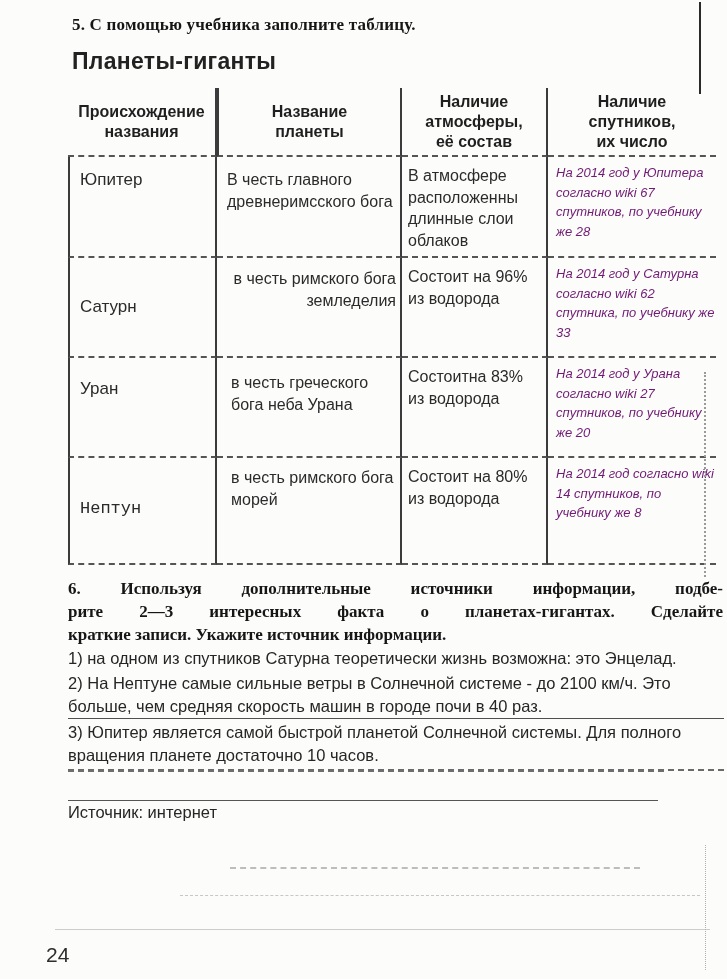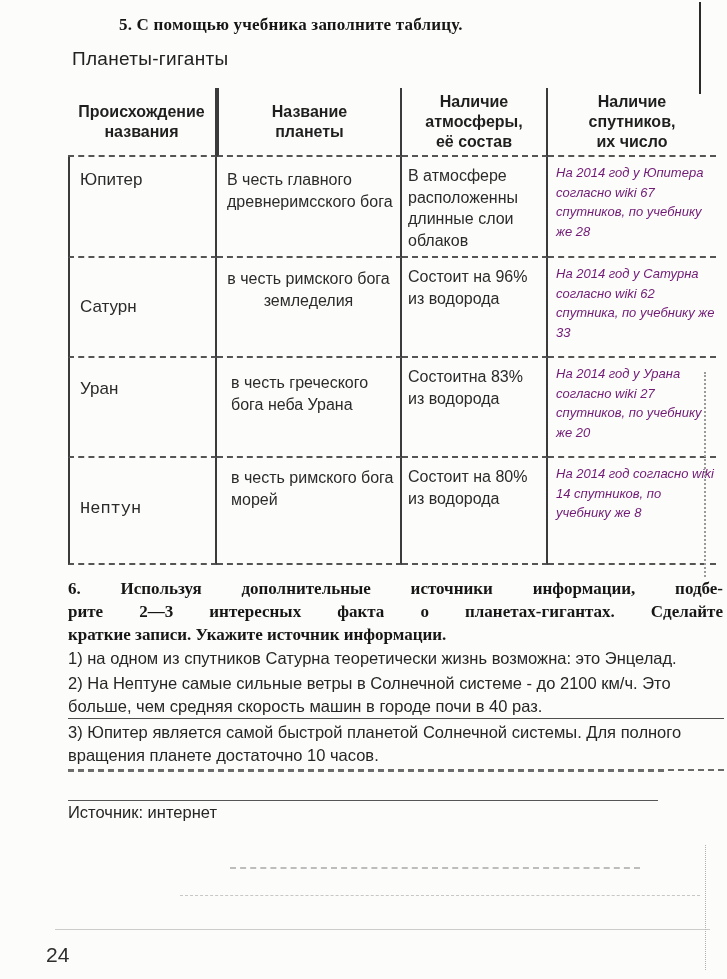--- a/index.html
+++ b/index.html
@@ -5,25 +5,25 @@
   html,body{margin:0;padding:0;background:#e8e8e6;}
   .page{
     position:relative; width:727px; height:979px; margin:0 auto;
     background:#fcfcfa; overflow:hidden; color:#1d1d1d;
     font-family:"Liberation Sans",sans-serif;
   }
   
   .task-text{
     position:absolute; left:72px; top:14px; width:600px;
     font-family:"Liberation Serif",serif; font-weight:bold;
-    font-size:17px; line-height:1.3; color:#161616; letter-spacing:.2px;margin-left:47px;
+    font-size:17px; line-height:1.3; color:#161616; letter-spacing:.2px;
   }
   .section-title{
     position:absolute; left:72px; top:48px;
-    font-size:19px; font-weight:normal; color:#222; letter-spacing:.3px;
+    font-size:23px; font-weight:bold; color:#222; letter-spacing:.3px;
   }
   .task6{
     position:absolute; left:68px; top:577px; width:655px;
     font-family:"Liberation Serif",serif; font-weight:bold;
     font-size:17px; line-height:1.36; color:#161616;
   }
   .task6 .jline{ text-align:justify; text-align-last:justify; }
   
   .ptable{
     position:absolute; left:68px; top:88px; width:648px;
@@ -47,21 +47,21 @@
     text-align:center; white-space:pre-line; font-weight:bold;
     font-size:16px; line-height:1.25; color:#1f1f1f; padding:4px 2px;
     font-style:normal;
   }
   .pname{ font-size:17px; }
   .r1.pname{ padding-top:12px; }
   .r2.pname{ padding-top:38px; }
   .r3.pname{ padding-top:20px; }
   .r4.pname{ padding-top:40px;font-family:Liberation Mono, monospace; }
   .r1.orig{ padding-top:12px; }
-  .r2.orig{ padding-top:10px; text-align:center; padding-left:4px; }
+  .r2.orig{ padding-top:10px; text-align:right; padding-left:4px; }
   .r3.orig{ padding-top:14px; padding-left:14px; }
   .r4.orig{ padding-top:9px;  padding-left:14px; }
   .atm{ padding-top:8px; padding-left:6px; }
   
   .answers{
     position:absolute; left:68px; top:647px; width:656px;
     font-size:16.5px; line-height:23px; color:#262626;
   }
   .answers p{ margin:0 0 2px 0; }
   .ans-2{ border-bottom:1px solid #4f4f4f; }

